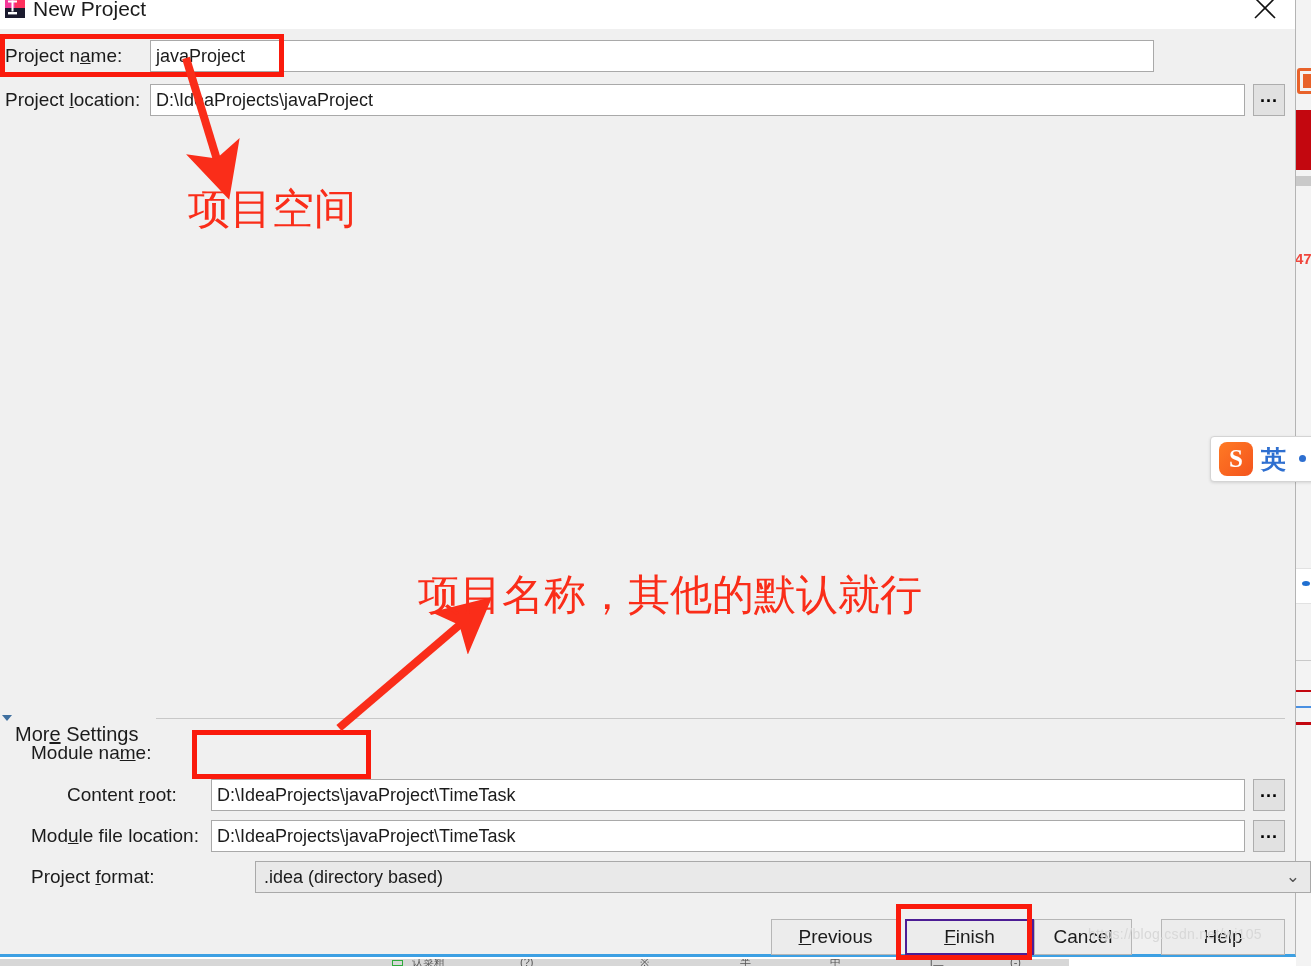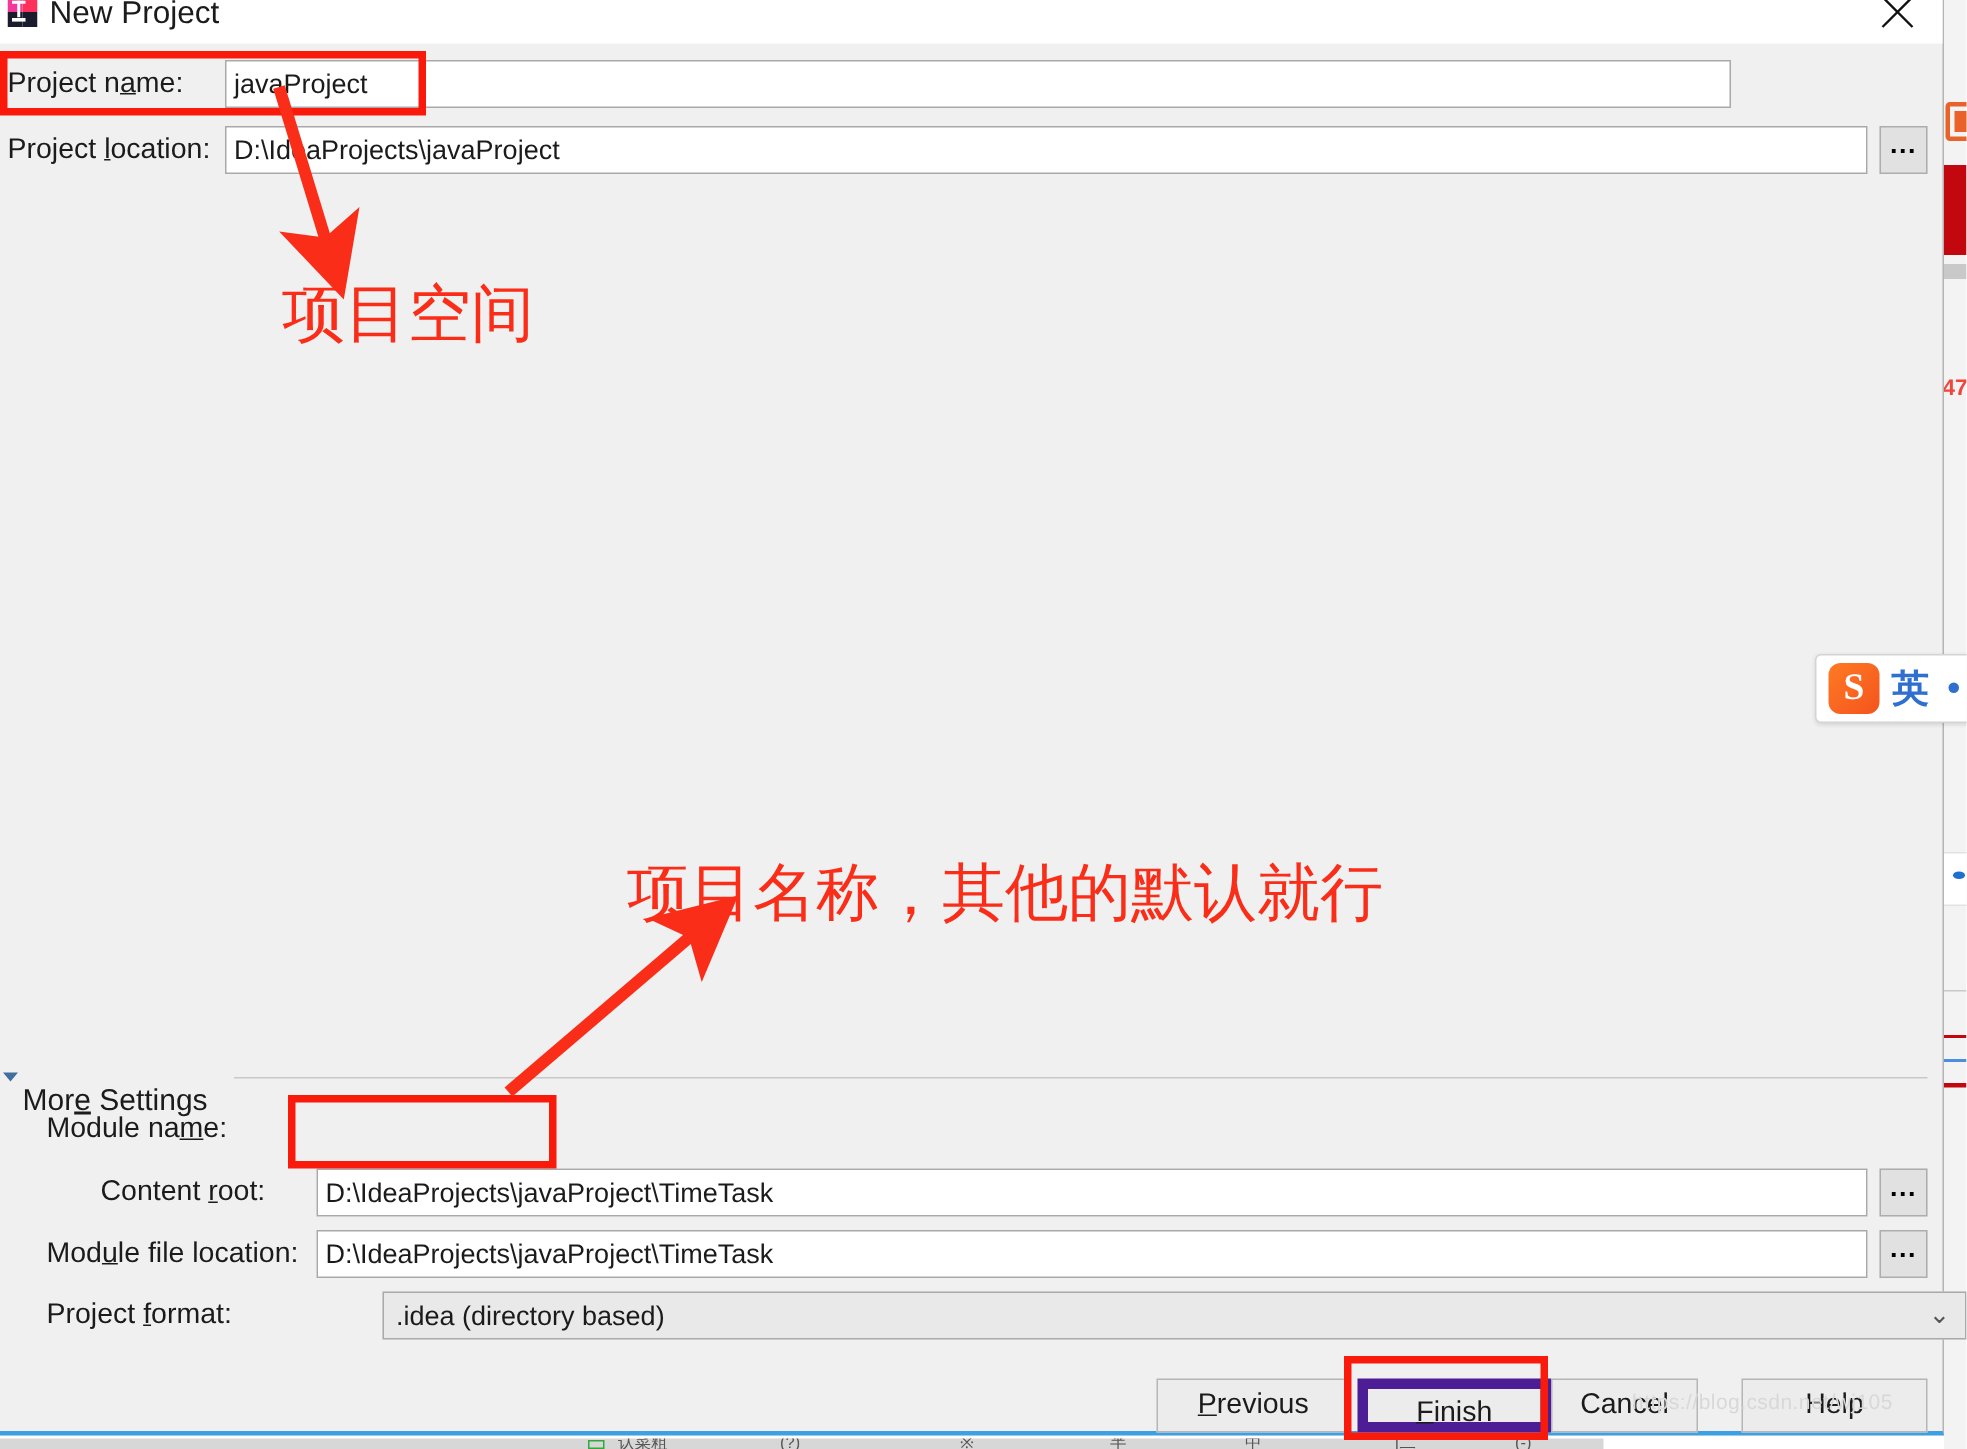--- a/index.html
+++ b/index.html
@@ -228,21 +228,21 @@
     background: #ececec;
     border: 1px solid #b6b6b6;
     font-size: 19px;
     color: #1b1b1b;
     line-height: 34px;
     text-align: center;
     cursor: pointer;
     white-space: nowrap;
   }
   .dlg-btn.default {
-    border: 7px solid #4c1d95;
+    border: 2px solid #4c1d95;
     line-height: 32px;
   }
   .dlg-btn u { text-decoration: underline; }
 
   
   #overlay {
     position: absolute;
     left: 0; top: 0;
     width: 1311px; height: 966px;
     pointer-events: none;

